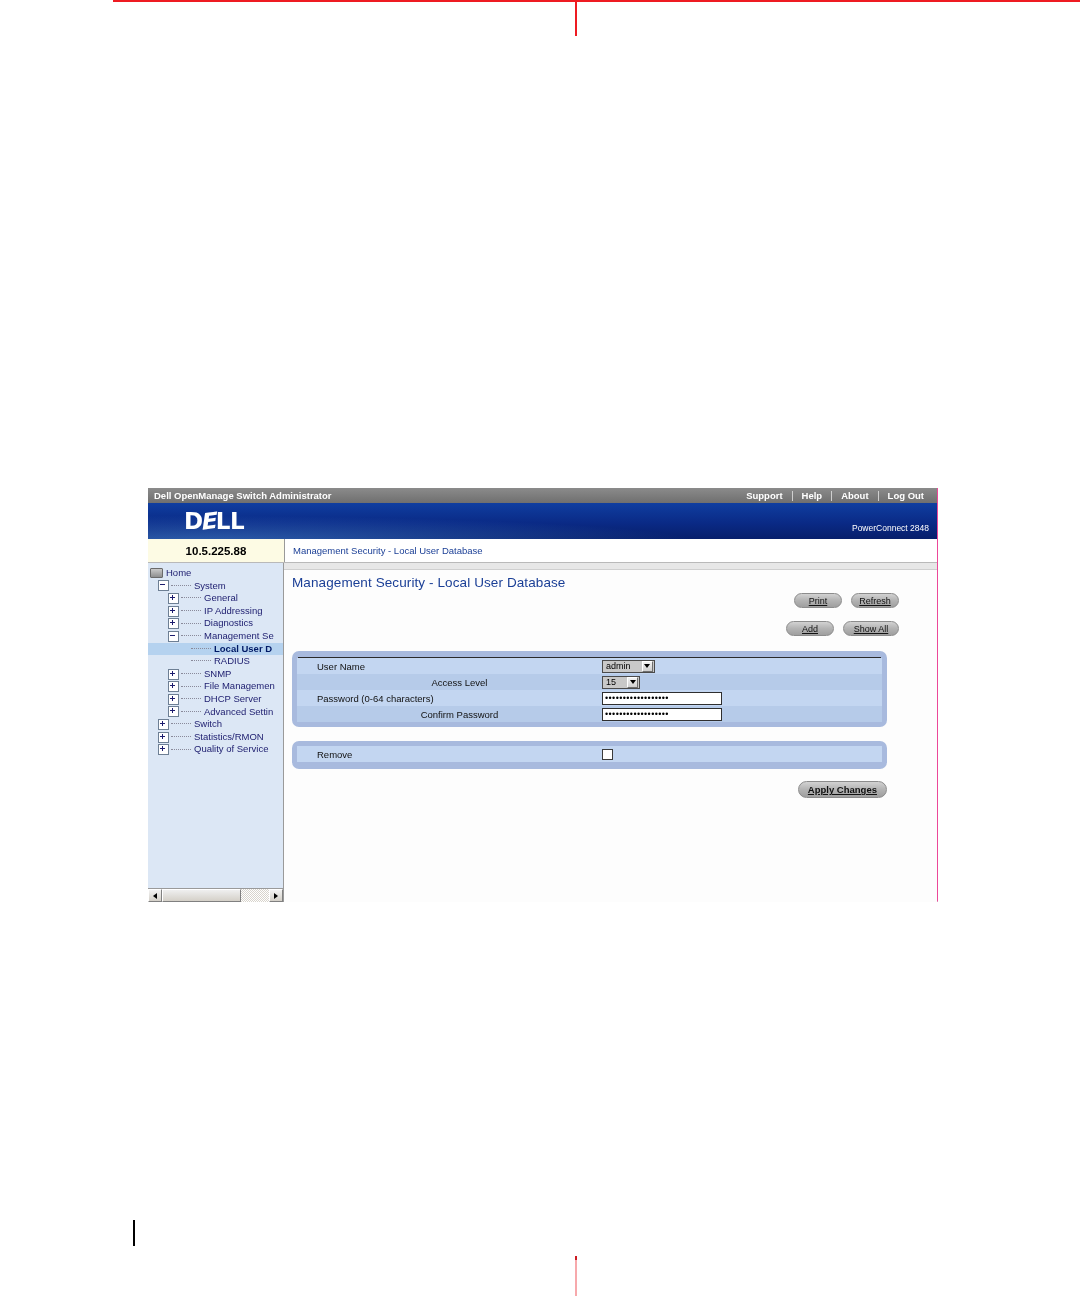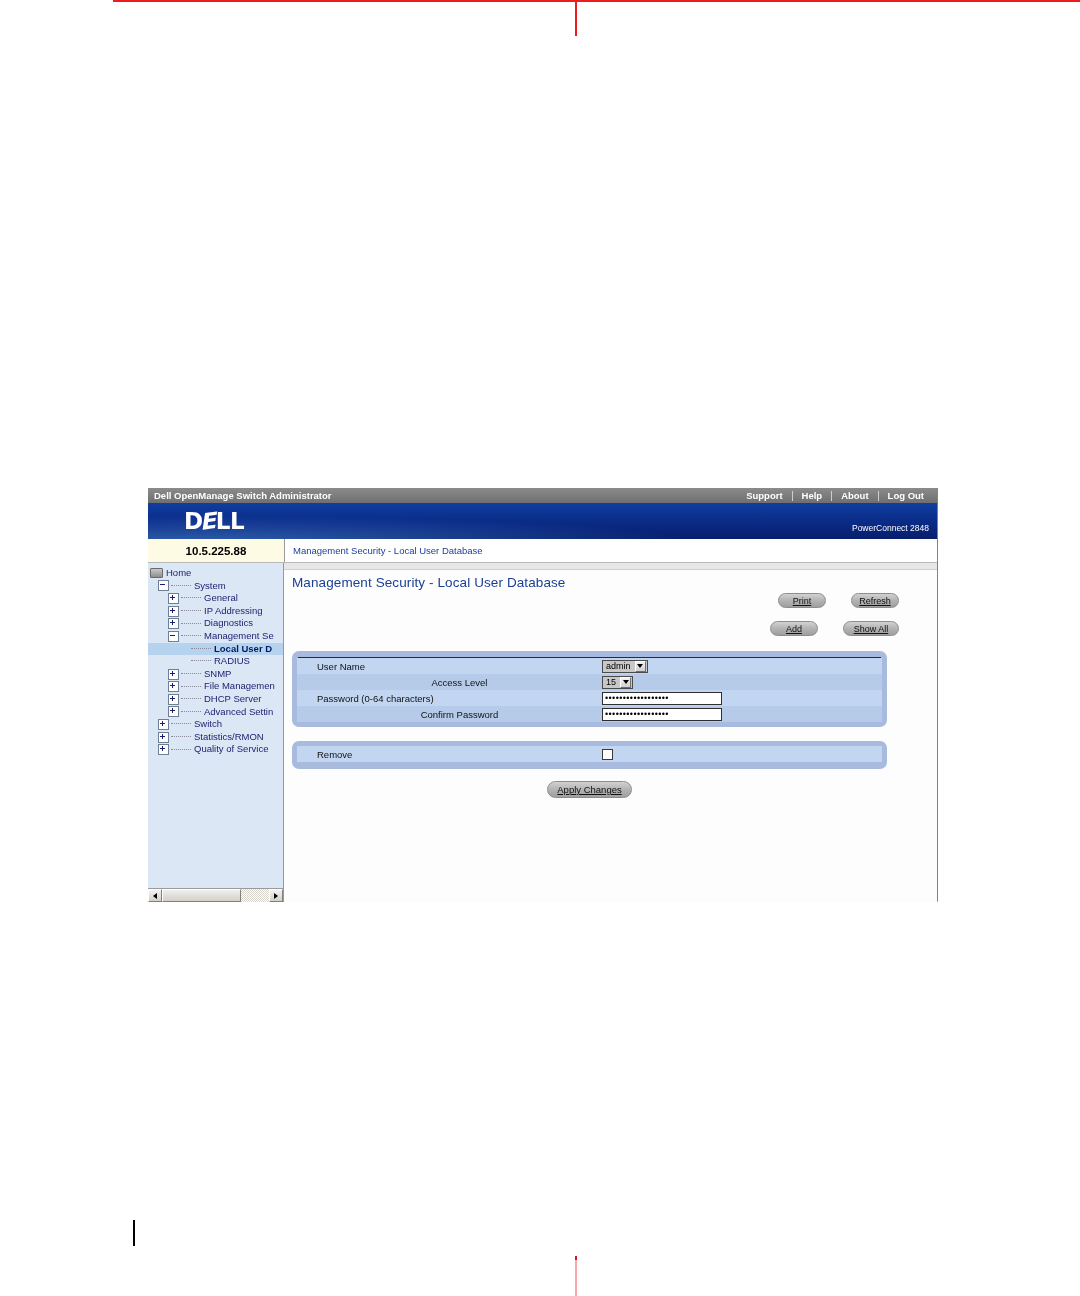--- a/index.html
+++ b/index.html
@@ -306,21 +306,21 @@
     left: 8px;
     top: 12px;
     font-size: 13.5px;
     color: #1b3f96;
     font-weight: normal;
     letter-spacing: 0.1px;
   }
   .btnrow {
     position: absolute;
     display: flex;
-    gap: 25px;
+    gap: 9px;
   }
   .btnrow.r1 { right: 38px; top: 30px; }
   .btnrow.r2 { right: 38px; top: 58px; }
   .pillbtn {
     min-width: 48px;
     height: 15px;
     border-radius: 9px;
     background: linear-gradient(to bottom, #d2d2d2 0%, #b4b4b4 48%, #9f9f9f 100%);
     border: 1px solid #8c8c8c;
     color: #111111;
@@ -386,21 +386,21 @@
     height: 13px;
     background: #c8c8c8;
     border: 1px solid #4a4a4a;
     display: inline-flex;
     align-items: center;
     font-size: 9px;
     color: #000;
     box-sizing: border-box;
     cursor: pointer;
   }
-  .selbox .val { padding: 0 4px 0 3px; white-space: nowrap; }
+  .selbox .val { padding: 0 11px 0 3px; white-space: nowrap; }
   .selbox .arrowbtn {
     width: 11px;
     height: 11px;
     margin-right: 1px;
     background: linear-gradient(to bottom, #f2f2f2 0%, #cfcfcf 100%);
     border: 1px solid #ffffff;
     border-right-color: #6e6e6e;
     border-bottom-color: #6e6e6e;
     position: relative;
     box-sizing: border-box;
@@ -441,21 +441,22 @@
     box-sizing: border-box;
     cursor: pointer;
   }
 
   .applywrap {
     position: absolute;
     left: 8px;
     top: 218px;
     width: 595px;
     display: flex;
-    justify-content: center;
+    justify-content: flex-end;
+    font-weight: bold;
   }
   .applybtn {
     min-width: 78px;
     height: 17px;
     border-radius: 10px;
     background: linear-gradient(to bottom, #d2d2d2 0%, #b4b4b4 48%, #9f9f9f 100%);
     border: 1px solid #8c8c8c;
     color: #111111;
     font-size: 9.5px;
     display: flex;

